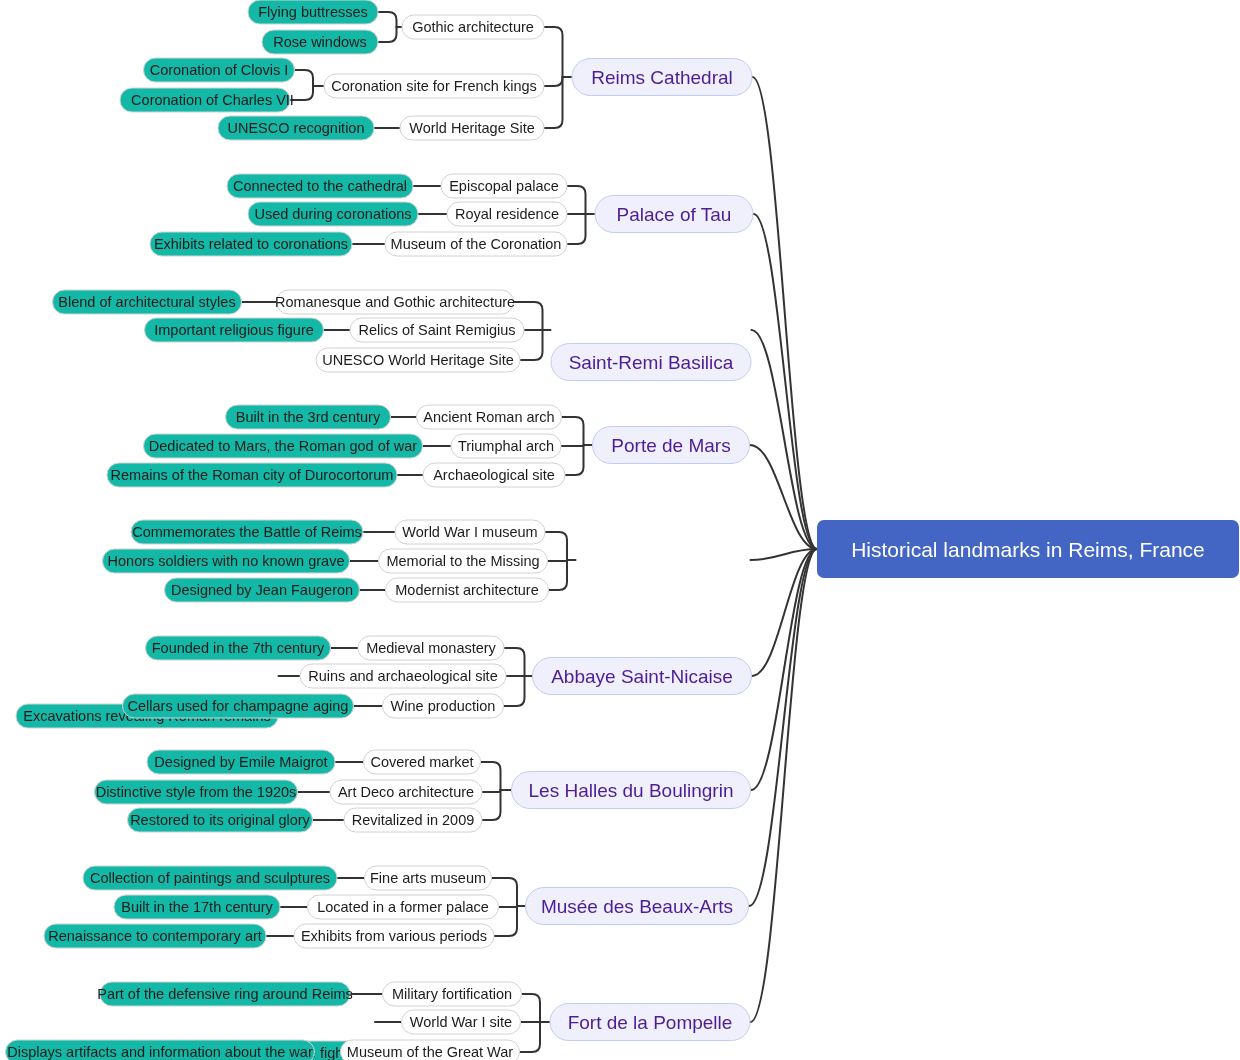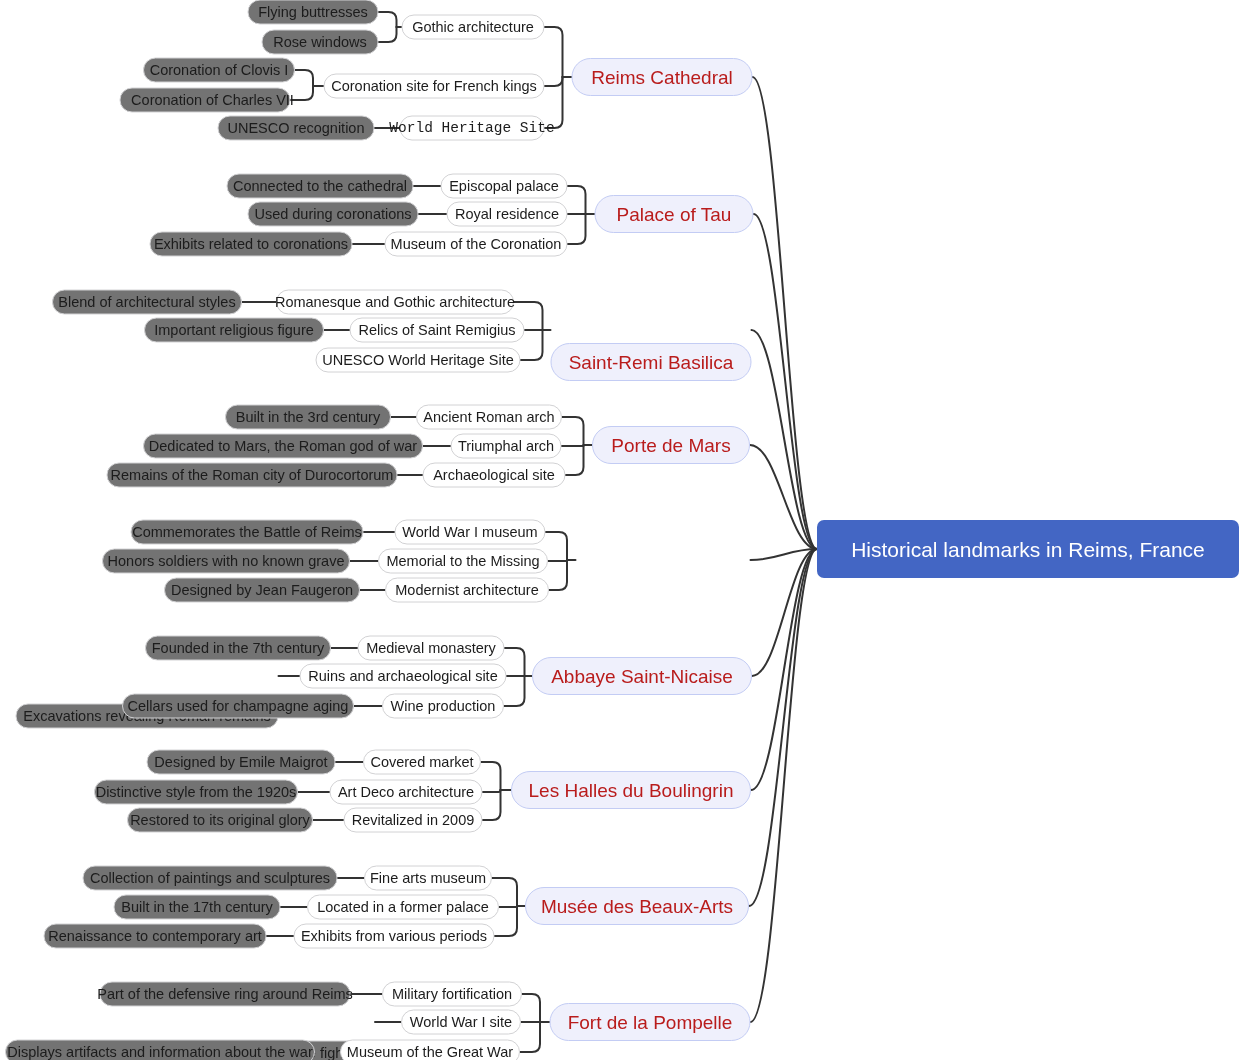--- a/index.html
+++ b/index.html
@@ -18,21 +18,21 @@
     position:absolute;
     box-sizing:border-box;
     display:flex;align-items:center;justify-content:center;
     white-space:nowrap;
     transform:translate(-50%,-50%);
     line-height:1;
   }
 
   
   .leaf{
-    background:#737373;
+    background:#14b8a6;
     border:1.4px solid #d2d2d4;
     border-radius:999px;
     color:#1c1c1c;
     font-size:14.5px;
     padding:0 13px;
     height:25px;
   }
 
   
   .mid{
@@ -43,21 +43,21 @@
     font-size:14.5px;
     padding:0 13px;
     height:25px;
   }
 
   
   .branch{
     background:#eff0fc;
     border:1.6px solid #c3ccf4;
     border-radius:999px;
-    color:#b91c1c;
+    color:#4c1d95;
     font-size:19px;
     padding:0 20px;
     height:38px;
   }
 
   
   .root{
     background:#4366c4;
     border:none;
     border-radius:7px;
@@ -174,21 +174,21 @@
     </svg>
   <div id="nodes">
       <div class="node root" style="left: 1028px; top: 549px; width: 422px; height: 58px;">Historical landmarks in Reims, France</div>
       <div class="node branch" style="left: 662px; top: 77px; width: 181px; height: 38px;">Reims Cathedral</div>
       <div class="node mid" style="left: 473px; top: 27px; width: 143px; height: 25px;">Gothic architecture</div>
       <div class="node leaf" style="left: 313px; top: 12px; width: 131px; height: 25px;">Flying buttresses</div>
       <div class="node leaf" style="left: 320px; top: 42px; width: 117px; height: 25px;">Rose windows</div>
       <div class="node mid" style="left: 434px; top: 86px; width: 221px; height: 25px;">Coronation site for French kings</div>
       <div class="node leaf" style="left: 219px; top: 70px; width: 152px; height: 25px;">Coronation of Clovis I</div>
       <div class="node leaf" style="left: 205px; top: 100px; width: 171px; height: 25px; padding-left: 28px;">Coronation of Charles VII</div>
-      <div class="node mid" style="left: 472px; top: 128px; width: 145px; height: 25px; font-family: Liberation Mono, monospace;">World Heritage Site</div>
+      <div class="node mid" style="left: 472px; top: 128px; width: 145px; height: 25px;">World Heritage Site</div>
       <div class="node leaf" style="left: 296px; top: 128px; width: 157px; height: 25px;">UNESCO recognition</div>
       <div class="node branch" style="left: 674px; top: 214px; width: 159px; height: 38px;">Palace of Tau</div>
       <div class="node mid" style="left: 504px; top: 186px; width: 127px; height: 25px;">Episcopal palace</div>
       <div class="node leaf" style="left: 320px; top: 186px; width: 187px; height: 25px;">Connected to the cathedral</div>
       <div class="node mid" style="left: 507px; top: 214px; width: 121px; height: 25px;">Royal residence</div>
       <div class="node leaf" style="left: 333px; top: 214px; width: 171px; height: 25px;">Used during coronations</div>
       <div class="node mid" style="left: 476px; top: 244px; width: 183px; height: 25px;">Museum of the Coronation</div>
       <div class="node leaf" style="left: 251px; top: 244px; width: 203px; height: 25px;">Exhibits related to coronations</div>
       <div class="node branch" style="left: 651px; top: 330px; width: 201px; height: 38px; margin-top: 32px;">Saint-Remi Basilica</div>
       <div class="node mid" style="left: 395px; top: 302px; width: 238px; height: 25px;">Romanesque and Gothic architecture</div>

